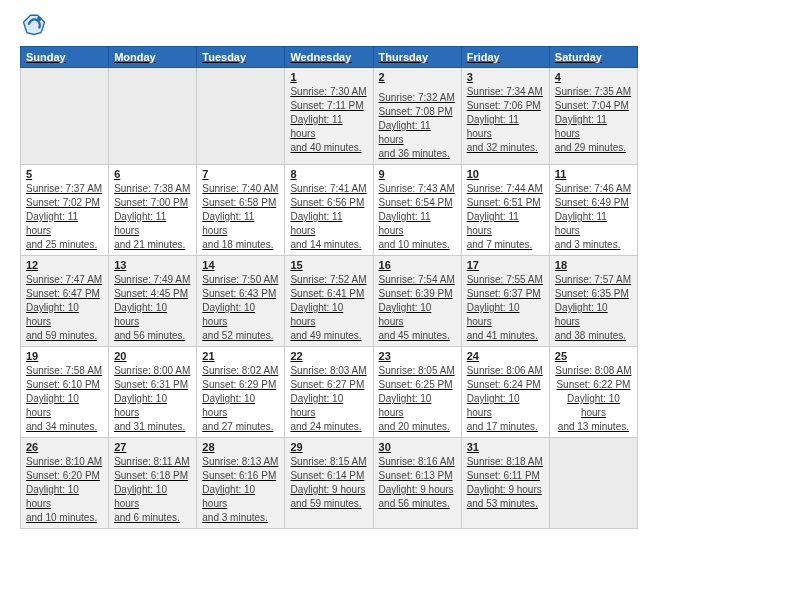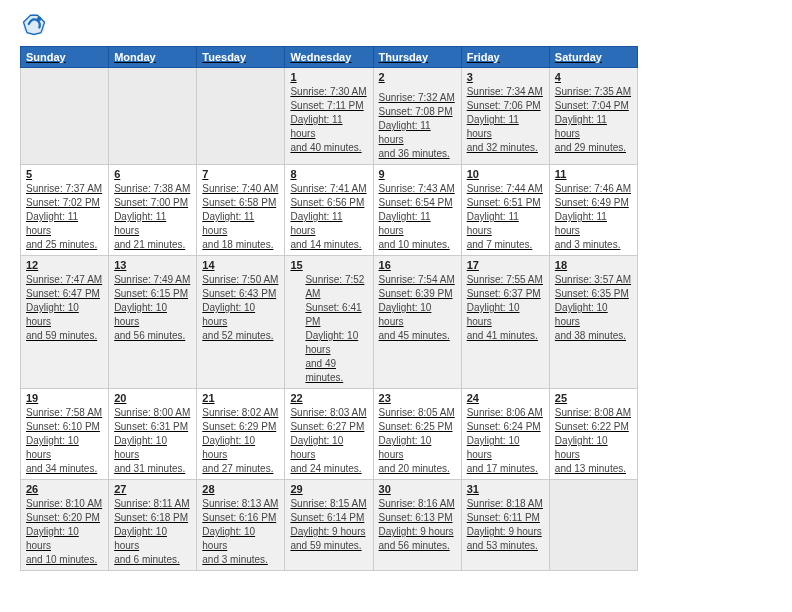--- a/index.html
+++ b/index.html
@@ -220,55 +220,55 @@
           <td>
             <div class="day-number">12</div>
             <div class="day-info" style="white-space: pre-line;">Sunrise: 7:47 AM
 Sunset: 6:47 PM
 Daylight: 10 hours
 and 59 minutes.</div>
           </td>
           <td>
             <div class="day-number">13</div>
             <div class="day-info" style="white-space: pre-line;">Sunrise: 7:49 AM
-Sunset: 6:15 PM
+Sunset: 4:45 PM
 Daylight: 10 hours
 and 56 minutes.</div>
           </td>
           <td>
             <div class="day-number">14</div>
             <div class="day-info" style="white-space: pre-line;">Sunrise: 7:50 AM
 Sunset: 6:43 PM
 Daylight: 10 hours
 and 52 minutes.</div>
           </td>
           <td>
             <div class="day-number">15</div>
-            <div class="day-info" style="white-space: pre-line; margin-left: 15px;">Sunrise: 7:52 AM
+            <div class="day-info" style="white-space: pre-line;">Sunrise: 7:52 AM
 Sunset: 6:41 PM
 Daylight: 10 hours
 and 49 minutes.</div>
           </td>
           <td>
             <div class="day-number">16</div>
             <div class="day-info" style="white-space: pre-line;">Sunrise: 7:54 AM
 Sunset: 6:39 PM
 Daylight: 10 hours
 and 45 minutes.</div>
           </td>
           <td>
             <div class="day-number">17</div>
             <div class="day-info" style="white-space: pre-line;">Sunrise: 7:55 AM
 Sunset: 6:37 PM
 Daylight: 10 hours
 and 41 minutes.</div>
           </td>
           <td>
             <div class="day-number">18</div>
-            <div class="day-info" style="white-space: pre-line;">Sunrise: 3:57 AM
+            <div class="day-info" style="white-space: pre-line;">Sunrise: 7:57 AM
 Sunset: 6:35 PM
 Daylight: 10 hours
 and 38 minutes.</div>
           </td>
         </tr>
         <tr>
           <td>
             <div class="day-number">19</div>
             <div class="day-info" style="white-space: pre-line;">Sunrise: 7:58 AM
 Sunset: 6:10 PM
@@ -305,21 +305,21 @@
           </td>
           <td>
             <div class="day-number">24</div>
             <div class="day-info" style="white-space: pre-line;">Sunrise: 8:06 AM
 Sunset: 6:24 PM
 Daylight: 10 hours
 and 17 minutes.</div>
           </td>
           <td>
             <div class="day-number">25</div>
-            <div class="day-info" style="white-space: pre-line;">Sunrise: 8:08 AM
+            <div class="day-info" style="white-space: pre-line; text-align: center;">Sunrise: 8:08 AM
 Sunset: 6:22 PM
 Daylight: 10 hours
 and 13 minutes.</div>
           </td>
         </tr>
         <tr class="row-shaded">
           <td>
             <div class="day-number">26</div>
             <div class="day-info" style="white-space: pre-line;">Sunrise: 8:10 AM
 Sunset: 6:20 PM

